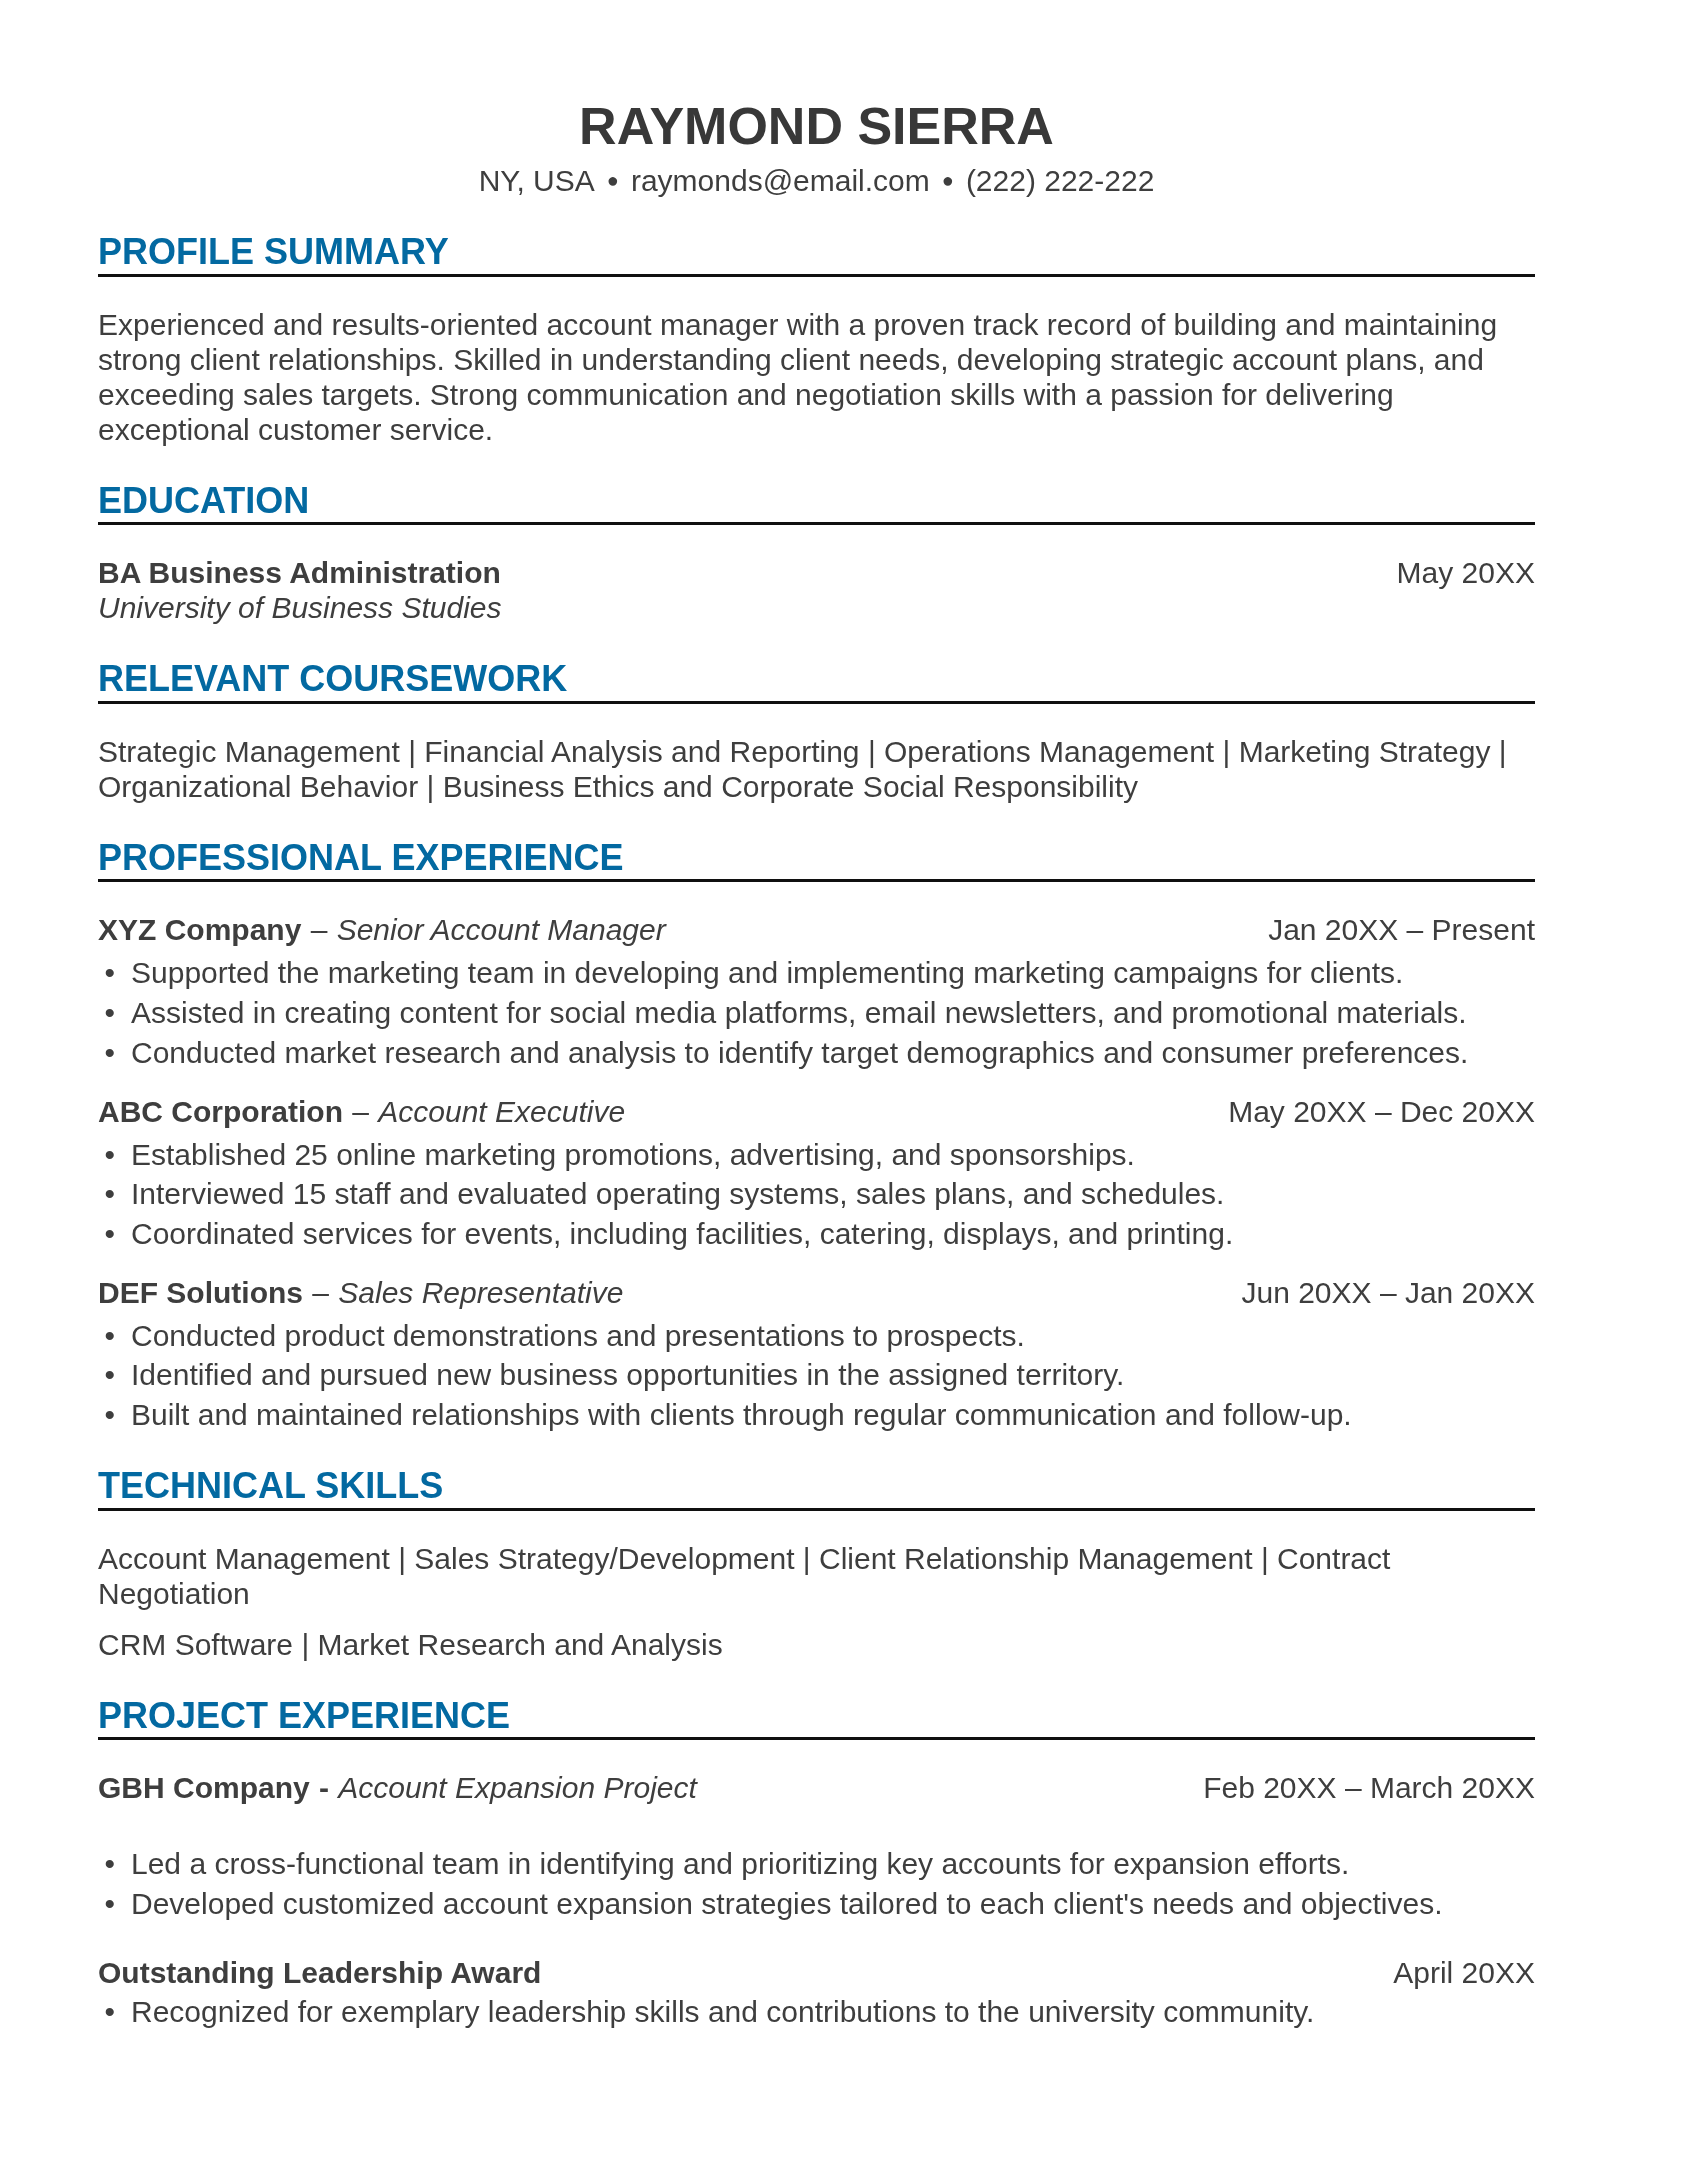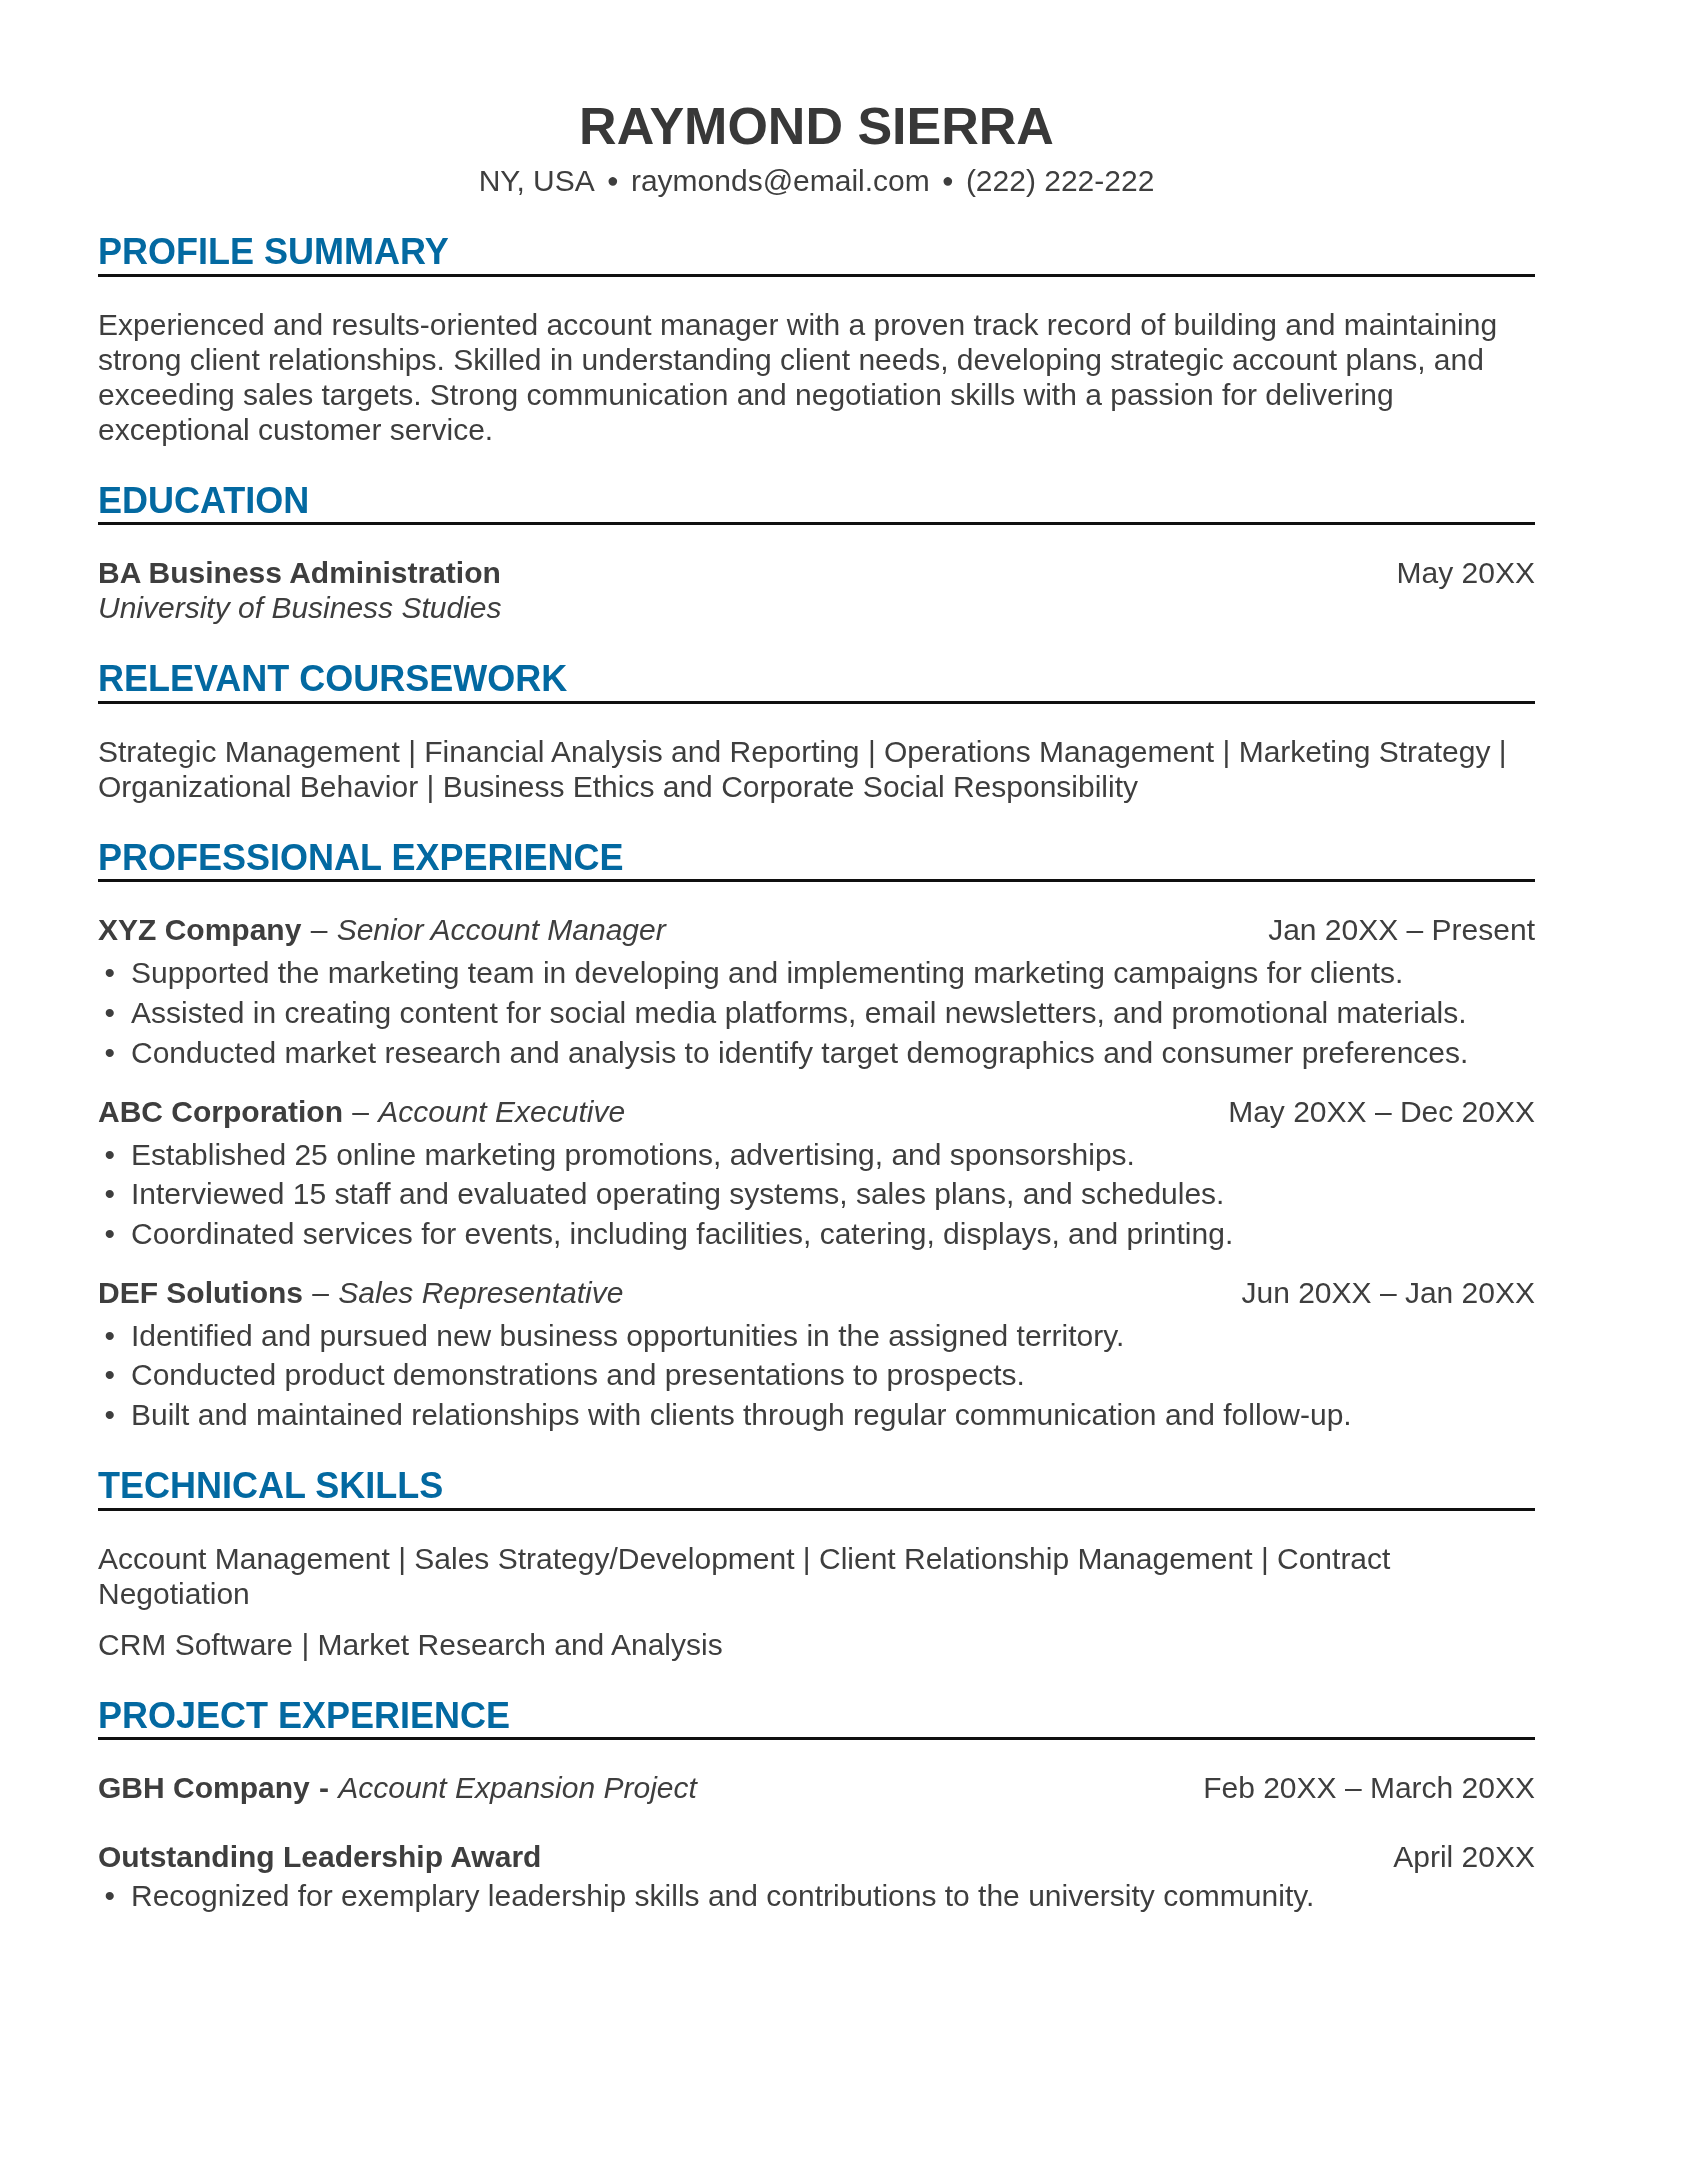--- a/index.html
+++ b/index.html
@@ -148,22 +148,22 @@
           <li>Coordinated services for events, including facilities, catering, displays, and printing.</li>
         </ul>
       </div>
 
       <div class="job">
         <div class="row">
           <span><span class="bold">DEF Solutions</span><span class="sep">–</span><span class="italic">Sales Representative</span></span>
           <span>Jun 20XX – Jan 20XX</span>
         </div>
         <ul class="bullets">
+          <li>Conducted product demonstrations and presentations to prospects.</li>
           <li>Identified and pursued new business opportunities in the assigned territory.</li>
-          <li>Conducted product demonstrations and presentations to prospects.</li>
           <li>Built and maintained relationships with clients through regular communication and follow-up.</li>
         </ul>
       </div>
 
     </div>
   </section>
 
   <section>
     <h2 class="sec-title">TECHNICAL SKILLS</h2>
     <div class="sec-body">
@@ -173,20 +173,24 @@
   </section>
 
   <section>
     <h2 class="sec-title">PROJECT EXPERIENCE</h2>
     <div class="sec-body">
       <div class="job">
         <div class="row">
           <span><span class="bold">GBH Company</span><span class="sep sep-bold">-</span><span class="italic">Account Expansion Project</span></span>
           <span>Feb 20XX – March 20XX</span>
         </div>
+        <ul class="bullets project-bullets">
+          <li>Led a cross-functional team in identifying and prioritizing key accounts for expansion efforts.</li>
+          <li>Developed customized account expansion strategies tailored to each client's needs and objectives.</li>
+        </ul>
       </div>
     </div>
   </section>
 
   <section>
     <div class="sec-body">
       <div class="row">
         <span class="bold">Outstanding Leadership Award</span>
         <span>April 20XX</span>
       </div>

